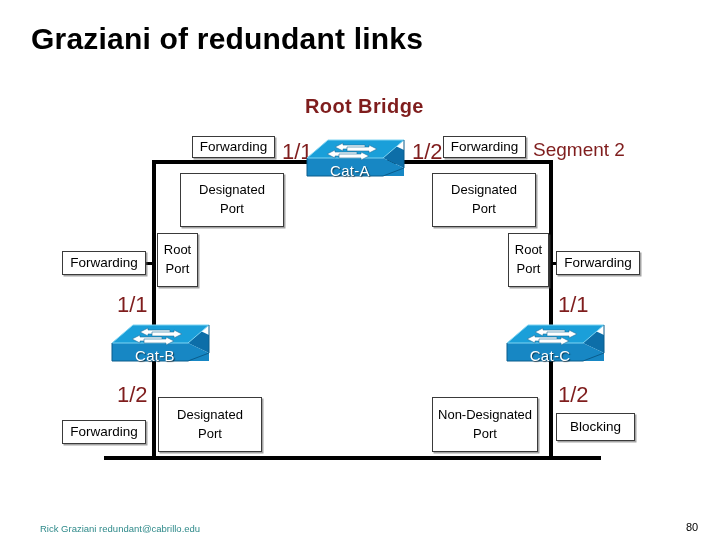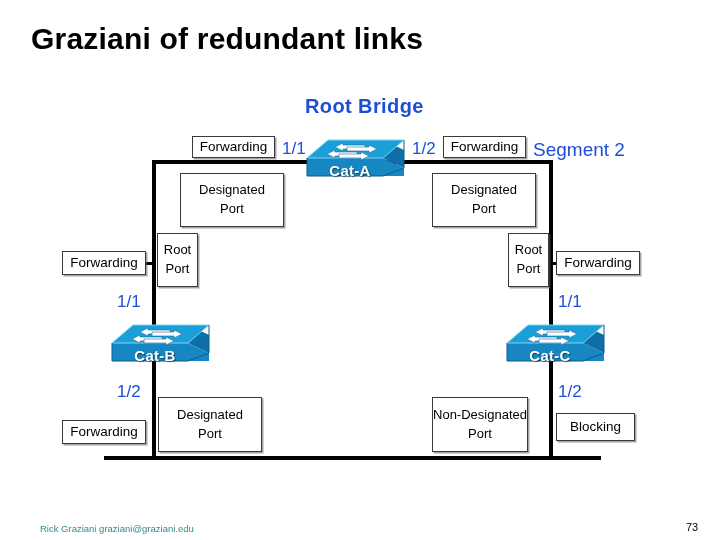--- a/index.html
+++ b/index.html
@@ -41,33 +41,33 @@
     color:#000000;
     display:flex;flex-direction:column;
     align-items:center;justify-content:center;
     line-height:1.45;
     box-shadow:1.5px 1.5px 0 rgba(90,90,90,.55);
   }
   .box.two-line{font-size:13px;justify-content:center;}
   .box.one-line{font-size:13.5px;}
 
   
-  .txt{position:absolute;color:#1d4ed8;white-space:nowrap;}
+  .txt{position:absolute;color:#7f1d1d;white-space:nowrap;}
 
   .seg-label{font-size:19px;}
-  .port-num{font-size:17px;}
+  .port-num{font-size:22px;}
   .root-bridge{font-size:20px;font-weight:bold;letter-spacing:.4px;}
 
   
   .switch{position:absolute;width:118px;height:58px;}
   .switch svg{display:block;width:118px;height:58px;}
   .switch .sw-name{
     position:absolute;left:0;right:0;top:30px;
     text-align:center;
-    font-size:15px;font-weight:bold;color:#ffffff;
+    font-size:15px;font-weight:normal;color:#ffffff;
     letter-spacing:.3px;
     text-shadow:1px 1px 1px rgba(0,0,0,.55);
     pointer-events:none;
   }
 
   
   .footer-credit{
     position:absolute;left:40px;top:523px;
     font-size:9.5px;color:#2f8a8a;white-space:nowrap;
   }
@@ -204,28 +204,28 @@
 
     <div class="box one-line" style="left:62px;top:335px;width:84px;height:24px;">
       <span>Forwarding</span>
     </div>
 
     <div class="box two-line" style="left:158px;top:312px;width:104px;height:55px;">
       <span>Designated</span>
       <span>Port</span>
     </div>
 
-    <div class="box two-line" style="left:432px;top:312px;width:96px;height:55px;">
+    <div class="box two-line" style="left:432px;top:312px;width:106px;height:55px;">
       <span>Non-Designated</span>
       <span>Port</span>
     </div>
 
     <div class="box one-line" style="left:556px;top:328px;width:79px;height:28px;">
       <span>Blocking</span>
     </div>
 
 
   </div>
 
-  <div class="footer-credit">Rick Graziani  graziani@graziani.edu</div>
-  <div class="footer-page">73</div>
+  <div class="footer-credit">Rick Graziani  redundant@cabrillo.edu</div>
+  <div class="footer-page">80</div>
 
 </div>
 
 </body></html>

